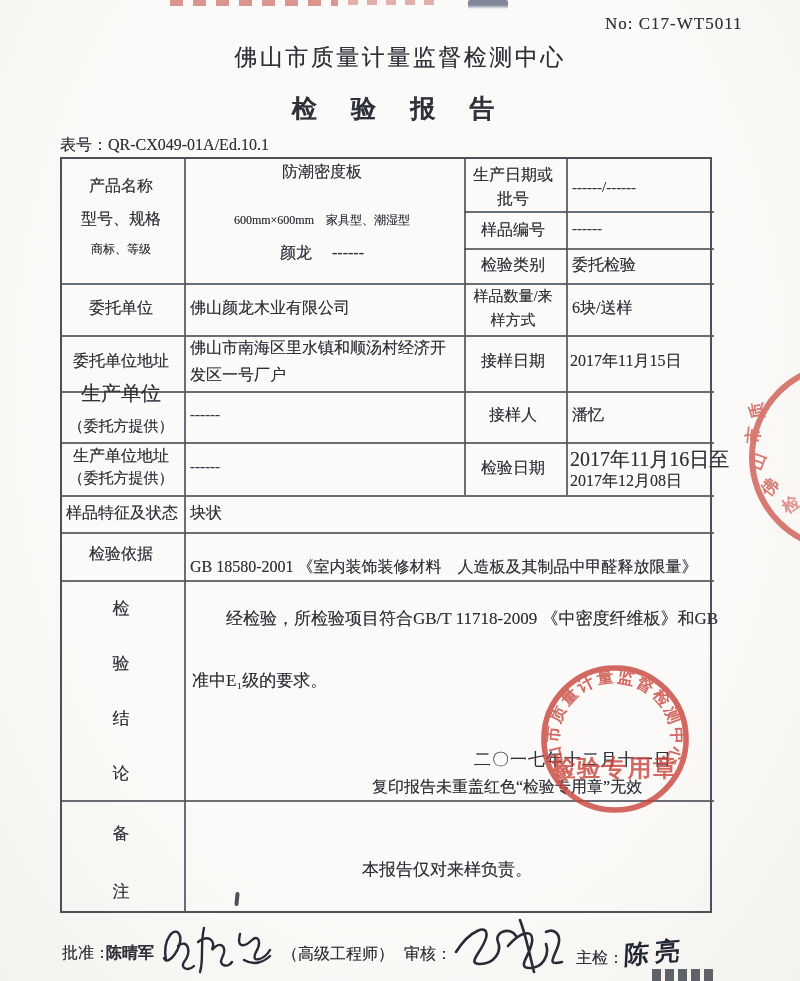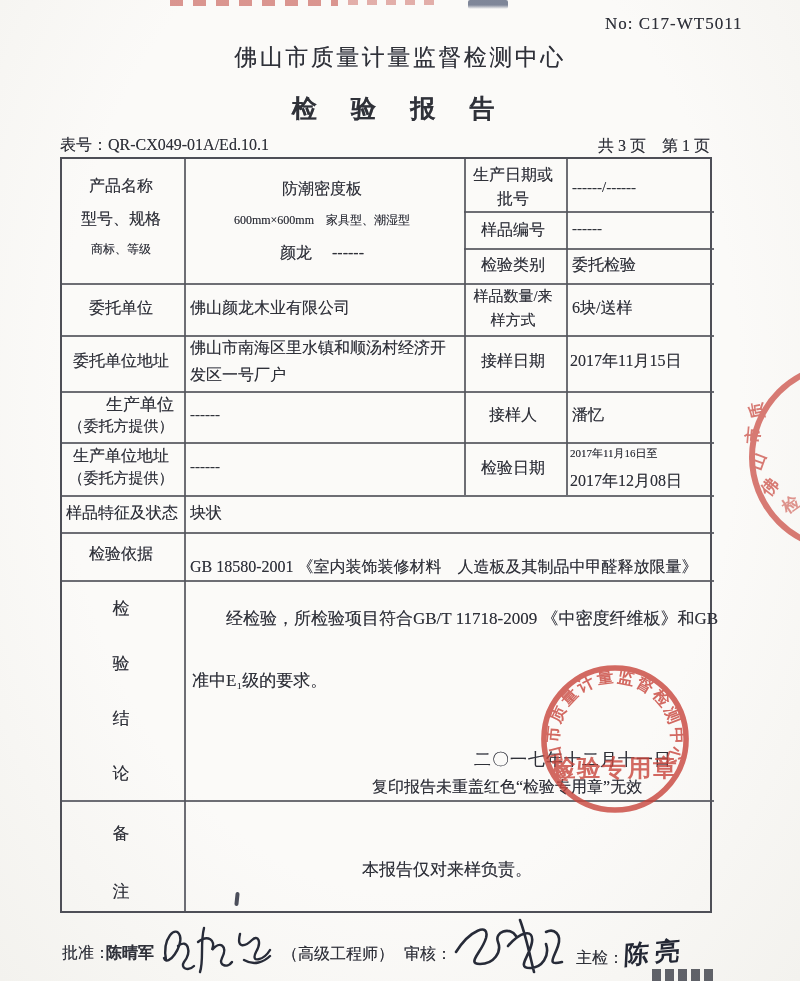--- a/index.html
+++ b/index.html
@@ -37,21 +37,20 @@
   <div class="frag" style="left:348px;top:0;width:86px;height:5px;opacity:.45;
               background:repeating-linear-gradient(90deg,#c4524a 0 10px,transparent 10px 19px);"></div>
   <div class="frag" style="left:468px;top:0;width:40px;height:9px;opacity:.7;border-radius:2px;
               background:linear-gradient(180deg,#4a5570 55%,transparent);"></div>
 
   <div class="t soft" style="left:605px;top:14px;font-size:17px;letter-spacing:1px;">No: C17-WT5011</div>
   <div class="t soft" style="left:0;top:42px;width:800px;text-align:center;font-size:23px;letter-spacing:2.5px;white-space:normal;">佛山市质量计量监督检测中心</div>
   <div class="t soft" style="left:0;top:92px;width:800px;text-align:center;font-size:25px;letter-spacing:14px;font-weight:600;white-space:normal;">检  验  报  告</div>
 
   <div class="t soft" style="left:60px;top:135px;font-size:16px;">表号：QR-CX049-01A/Ed.10.1</div>
-  <div class="t soft" style="left:412px;top:136px;width:298px;text-align:right;font-size:16px;">共 3 页　第 1 页</div>
 
   <div id="tbl">
 
     <div class="vl" style="left:122px;top:0;height:752px;"></div>
     <div class="vl" style="left:402px;top:0;height:336px;"></div>
     <div class="vl" style="left:504px;top:0;height:336px;"></div>
 
     <div class="hl" style="left:402px;top:52px;width:250px;"></div>
     <div class="hl" style="left:402px;top:89px;width:250px;"></div>
     <div class="hl" style="left:0;top:124px;width:652px;"></div>
@@ -60,21 +59,21 @@
     <div class="hl" style="left:0;top:283px;width:652px;"></div>
     <div class="hl" style="left:0;top:336px;width:652px;"></div>
     <div class="hl" style="left:0;top:373px;width:652px;"></div>
     <div class="hl" style="left:0;top:421px;width:652px;"></div>
     <div class="hl" style="left:0;top:641px;width:652px;"></div>
   </div>
 
   <div class="t soft ctr" style="left:60px;top:176px;width:122px;font-size:16px;">产品名称</div>
   <div class="t soft ctr" style="left:60px;top:209px;width:122px;font-size:16px;">型号、规格</div>
   <div class="t soft ctr" style="left:60px;top:241px;width:122px;font-size:12px;">商标、等级</div>
-  <div class="t soft ctr" style="left:182px;top:179px;width:280px;font-size:16px;">防潮密度板</div>
+  <div class="t soft ctr" style="left:182px;top:162px;width:280px;font-size:16px;">防潮密度板</div>
   <div class="t soft ctr" style="left:182px;top:212px;width:280px;font-size:12px;">600mm×600mm　家具型、潮湿型</div>
   <div class="t soft ctr" style="left:182px;top:243px;width:280px;font-size:16px;">颜龙　 ------</div>
 
   <div class="t soft ctr" style="left:462px;top:165px;width:102px;font-size:16px;">生产日期或</div>
   <div class="t soft ctr" style="left:462px;top:189px;width:102px;font-size:16px;text-align:center;">批号</div>
   <div class="t soft" style="left:572px;top:179px;font-size:15px;">------/------</div>
 
   <div class="t soft ctr" style="left:462px;top:220px;width:102px;font-size:16px;">样品编号</div>
   <div class="t soft" style="left:572px;top:220px;font-size:15px;">------</div>
 
@@ -86,31 +85,31 @@
   <div class="t soft ctr" style="left:462px;top:287px;width:102px;font-size:15px;">样品数量/来</div>
   <div class="t soft ctr" style="left:462px;top:311px;width:102px;font-size:15px;">样方式</div>
   <div class="t soft" style="left:572px;top:298px;font-size:16px;">6块/送样</div>
 
   <div class="t soft ctr" style="left:60px;top:351px;width:122px;font-size:16px;">委托单位地址</div>
   <div class="t soft" style="left:190px;top:338px;font-size:16px;">佛山市南海区里水镇和顺汤村经济开</div>
   <div class="t soft" style="left:190px;top:365px;font-size:16px;">发区一号厂户</div>
   <div class="t soft ctr" style="left:462px;top:351px;width:102px;font-size:16px;">接样日期</div>
   <div class="t soft" style="left:570px;top:351px;font-size:16px;">2017年11月15日</div>
 
-  <div class="t soft ctr" style="left:60px;top:393px;width:122px;font-size:17px;padding-left:19px;">生产单位</div>
+  <div class="t soft ctr" style="left:60px;top:380px;width:122px;font-size:20px;">生产单位</div>
   <div class="t soft ctr" style="left:60px;top:417px;width:122px;font-size:15px;">（委托方提供）</div>
   <div class="t soft" style="left:190px;top:406px;font-size:15px;">------</div>
   <div class="t soft ctr" style="left:462px;top:405px;width:102px;font-size:16px;">接样人</div>
   <div class="t soft" style="left:572px;top:405px;font-size:16px;">潘忆</div>
 
   <div class="t soft ctr" style="left:60px;top:446px;width:122px;font-size:16px;">生产单位地址</div>
   <div class="t soft ctr" style="left:60px;top:469px;width:122px;font-size:15px;">（委托方提供）</div>
   <div class="t soft" style="left:190px;top:458px;font-size:15px;">------</div>
   <div class="t soft ctr" style="left:462px;top:458px;width:102px;font-size:16px;">检验日期</div>
-  <div class="t soft" style="left:570px;top:446px;font-size:11px;">2017年11月16日至</div>
+  <div class="t soft" style="left:570px;top:446px;font-size:20px;">2017年11月16日至</div>
   <div class="t soft" style="left:570px;top:471px;font-size:16px;">2017年12月08日</div>
 
   <div class="t soft" style="left:62px;top:503px;width:120px;text-align:center;font-size:16px;">样品特征及状态</div>
   <div class="t soft" style="left:190px;top:503px;font-size:16px;">块状</div>
 
   <div class="t soft ctr" style="left:60px;top:544px;width:122px;font-size:16px;">检验依据</div>
   <div class="t soft" style="left:190px;top:557px;font-size:16px;">GB 18580-2001 《室内装饰装修材料　人造板及其制品中甲醛释放限量》</div>
 
   <div class="t soft" style="left:60px;top:597px;width:122px;text-align:center;font-size:17px;">检</div>
   <div class="t soft" style="left:60px;top:652px;width:122px;text-align:center;font-size:17px;">验</div>

